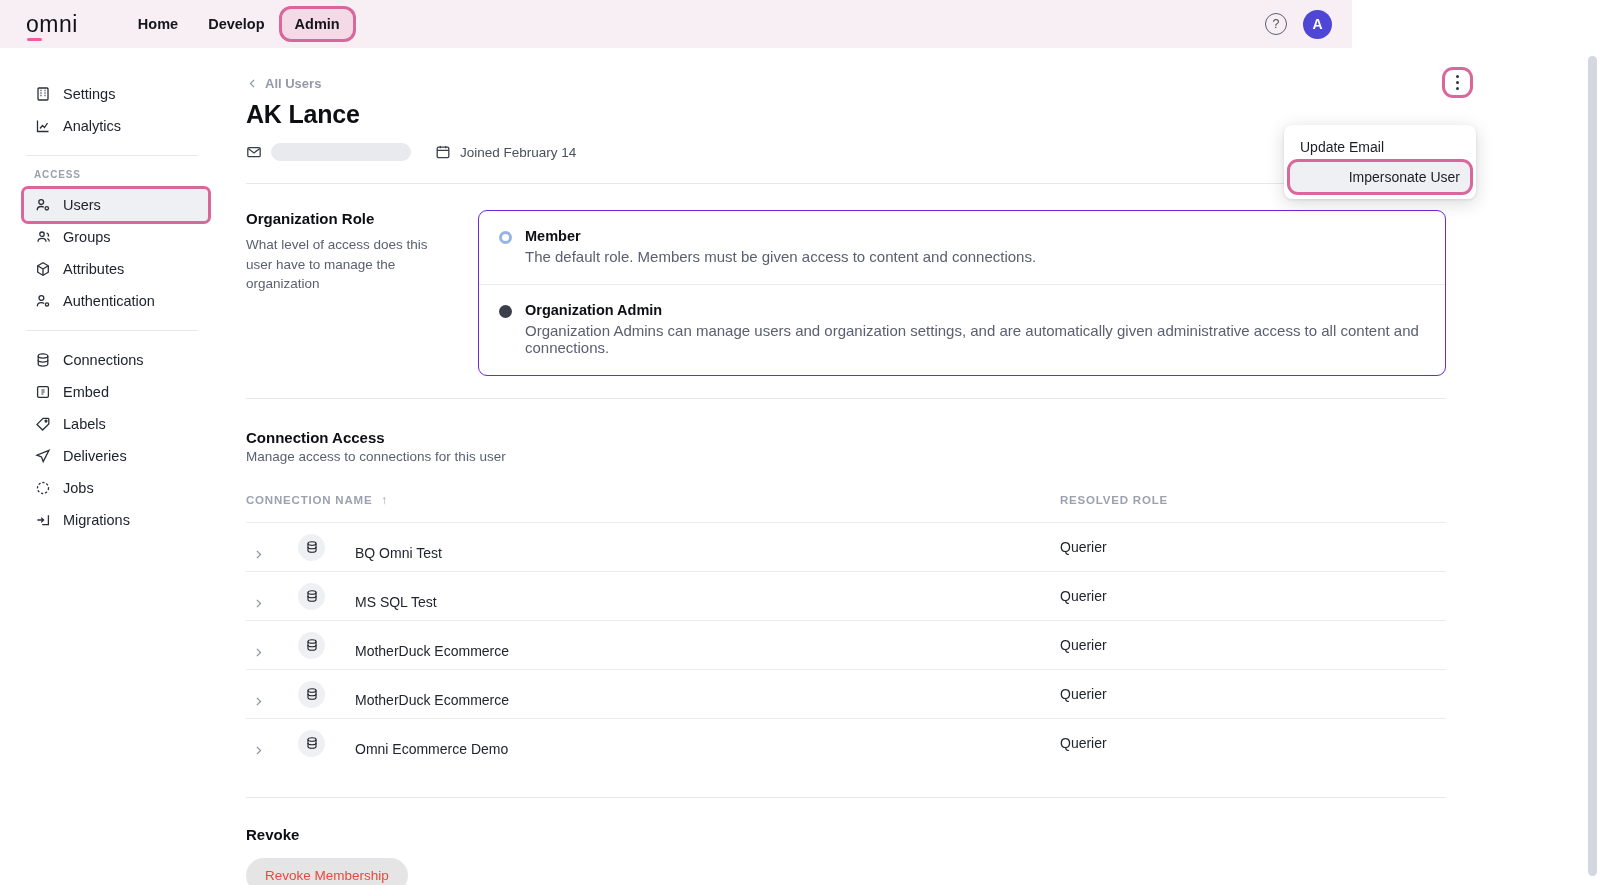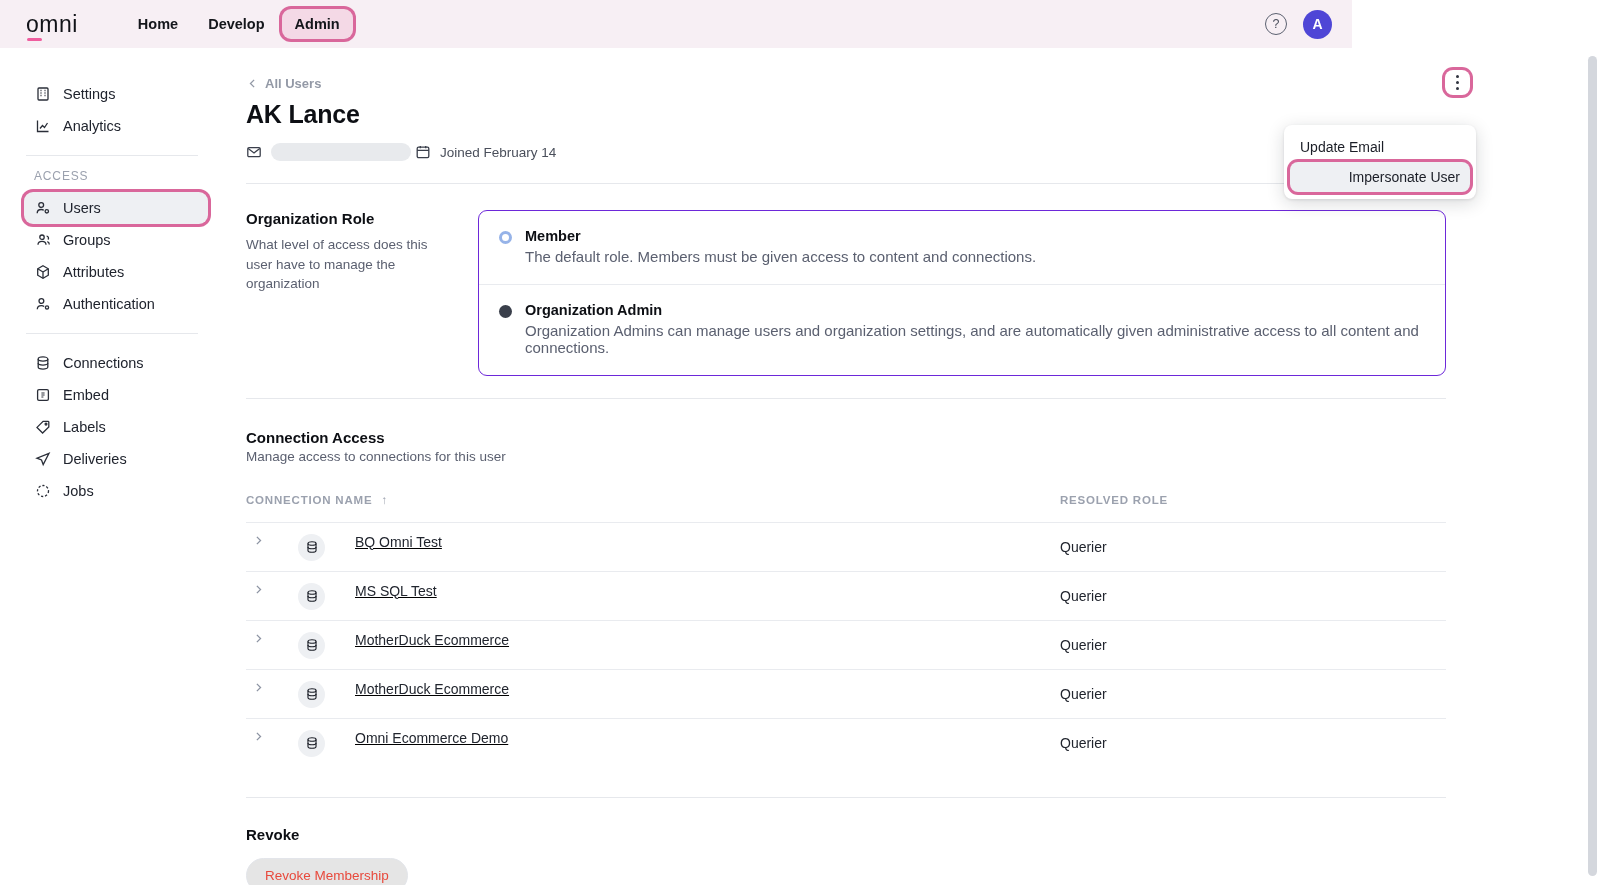--- a/index.html
+++ b/index.html
@@ -80,35 +80,35 @@
     color: #20242e;
     font-size: 14.5px;
   }
   .side-item + .side-item { margin-top: 0; }
   .side-list { display: flex; flex-direction: column; gap: 0; }
   .side-item.selected {
     background: #eef0f3;
   }
   .side-item.ring {
     box-shadow: 0 0 0 3px #d9679b;
-    border-radius: 9px;
+    border-radius: 4px;
   }
   .side-ic {
     width: 17px; height: 17px;
     display: flex; align-items: center; justify-content: center;
     color: #2a2e38; flex: 0 0 17px;
   }
   .side-ic svg { display:block; }
   .side-label { line-height: 1; }
   .side-sep {
     height: 1px; background: #e6e8ec;
     margin: 13px 26px 13px 26px;
   }
   .side-group-title {
-    font-size: 12px; font-weight: 400; letter-spacing: .85px;
+    font-size: 10px; font-weight: 700; letter-spacing: .85px;
     color: #9ba1ae; margin: 0 0 9px 34px;
   }
 
   
   .main {
     position: absolute; top: 48px; left: 224px;
     width: 1376px; height: 837px;
     background: #fff;
     overflow: hidden;
   }
@@ -117,21 +117,21 @@
   .breadcrumb {
     display: inline-flex; align-items: center; gap: 6px;
     font-size: 13px; font-weight: 600; color: #9399a6;
     cursor: pointer;
   }
   .page-title {
     font-size: 25px; font-weight: 700; color: #0d0f14;
     margin: 6px 0 0 0; letter-spacing: -.2px;
   }
   .meta-row {
-    display: flex; align-items: center; gap: 4px;
+    display: flex; align-items: center; gap: 24px;
     margin-top: 14px;
   }
   .meta-item { display: flex; align-items: center; gap: 9px; }
   .meta-icon { color: #3a3f4b; display: flex; }
   .email-redacted {
     width: 140px; height: 18px; border-radius: 9px;
     background: #e8eaed;
   }
   .meta-text { font-size: 13.5px; color: #4e5musical; }
   .meta-text { font-size: 13.5px; color: #4a4f5b; }
@@ -220,21 +220,21 @@
     color: #9ba1ae; padding-bottom: 16px;
   }
   .th-name { width: 814px; display: flex; align-items: center; gap: 9px; cursor: pointer;}
   .th-role { flex: 1; }
   .t-row {
     display: flex; align-items: center;
     height: 49px;
     border-top: 1px solid #e9ebef;
   }
   .t-row:last-child { border-bottom: none; }
-  .row-name { width: 814px; display: flex; align-items: flex-start; gap: 16px; text-decoration: underline; }
+  .row-name { width: 814px; display: flex; align-items: flex-end; gap: 16px; }
   .chev {
     width: 24px; display: flex; align-items: center; justify-content: center;
     color: #8d94a3; cursor: pointer; flex: 0 0 24px; margin-right: 12px;
   }
   .db-badge {
     width: 27px; height: 27px; border-radius: 50%;
     background: #eef0f3;
     display: flex; align-items: center; justify-content: center;
     flex: 0 0 27px; margin-right: 14px;
     color: #1d2029;
@@ -393,20 +393,29 @@
       <span class="side-label">Deliveries</span>
     </div>
     <div class="side-item">
       <span class="side-ic">
         <svg width="16" height="16" viewBox="0 0 16 16" fill="none" stroke="currentColor" stroke-width="1.3">
           <circle cx="8" cy="8" r="5.5" stroke-dasharray="2.2 1.9"></circle>
         </svg>
       </span>
       <span class="side-label">Jobs</span>
     </div>
+    <div class="side-item">
+      <span class="side-ic">
+        <svg width="16" height="16" viewBox="0 0 16 16" fill="none" stroke="currentColor" stroke-width="1.3">
+          <path d="M13.4 3.3v9.4H7.2"></path>
+          <path d="M2.4 8h6M6.2 5.6L8.6 8l-2.4 2.4"></path>
+        </svg>
+      </span>
+      <span class="side-label">Migrations</span>
+    </div>
   </div>
 </div>
 
 <div class="main">
   <div class="content">
 
     <div class="breadcrumb">
       <svg width="13" height="13" viewBox="0 0 16 16" fill="none" stroke="currentColor" stroke-width="1.6">
         <path d="M10 3.5L5.5 8l4.5 4.5"></path>
       </svg>

